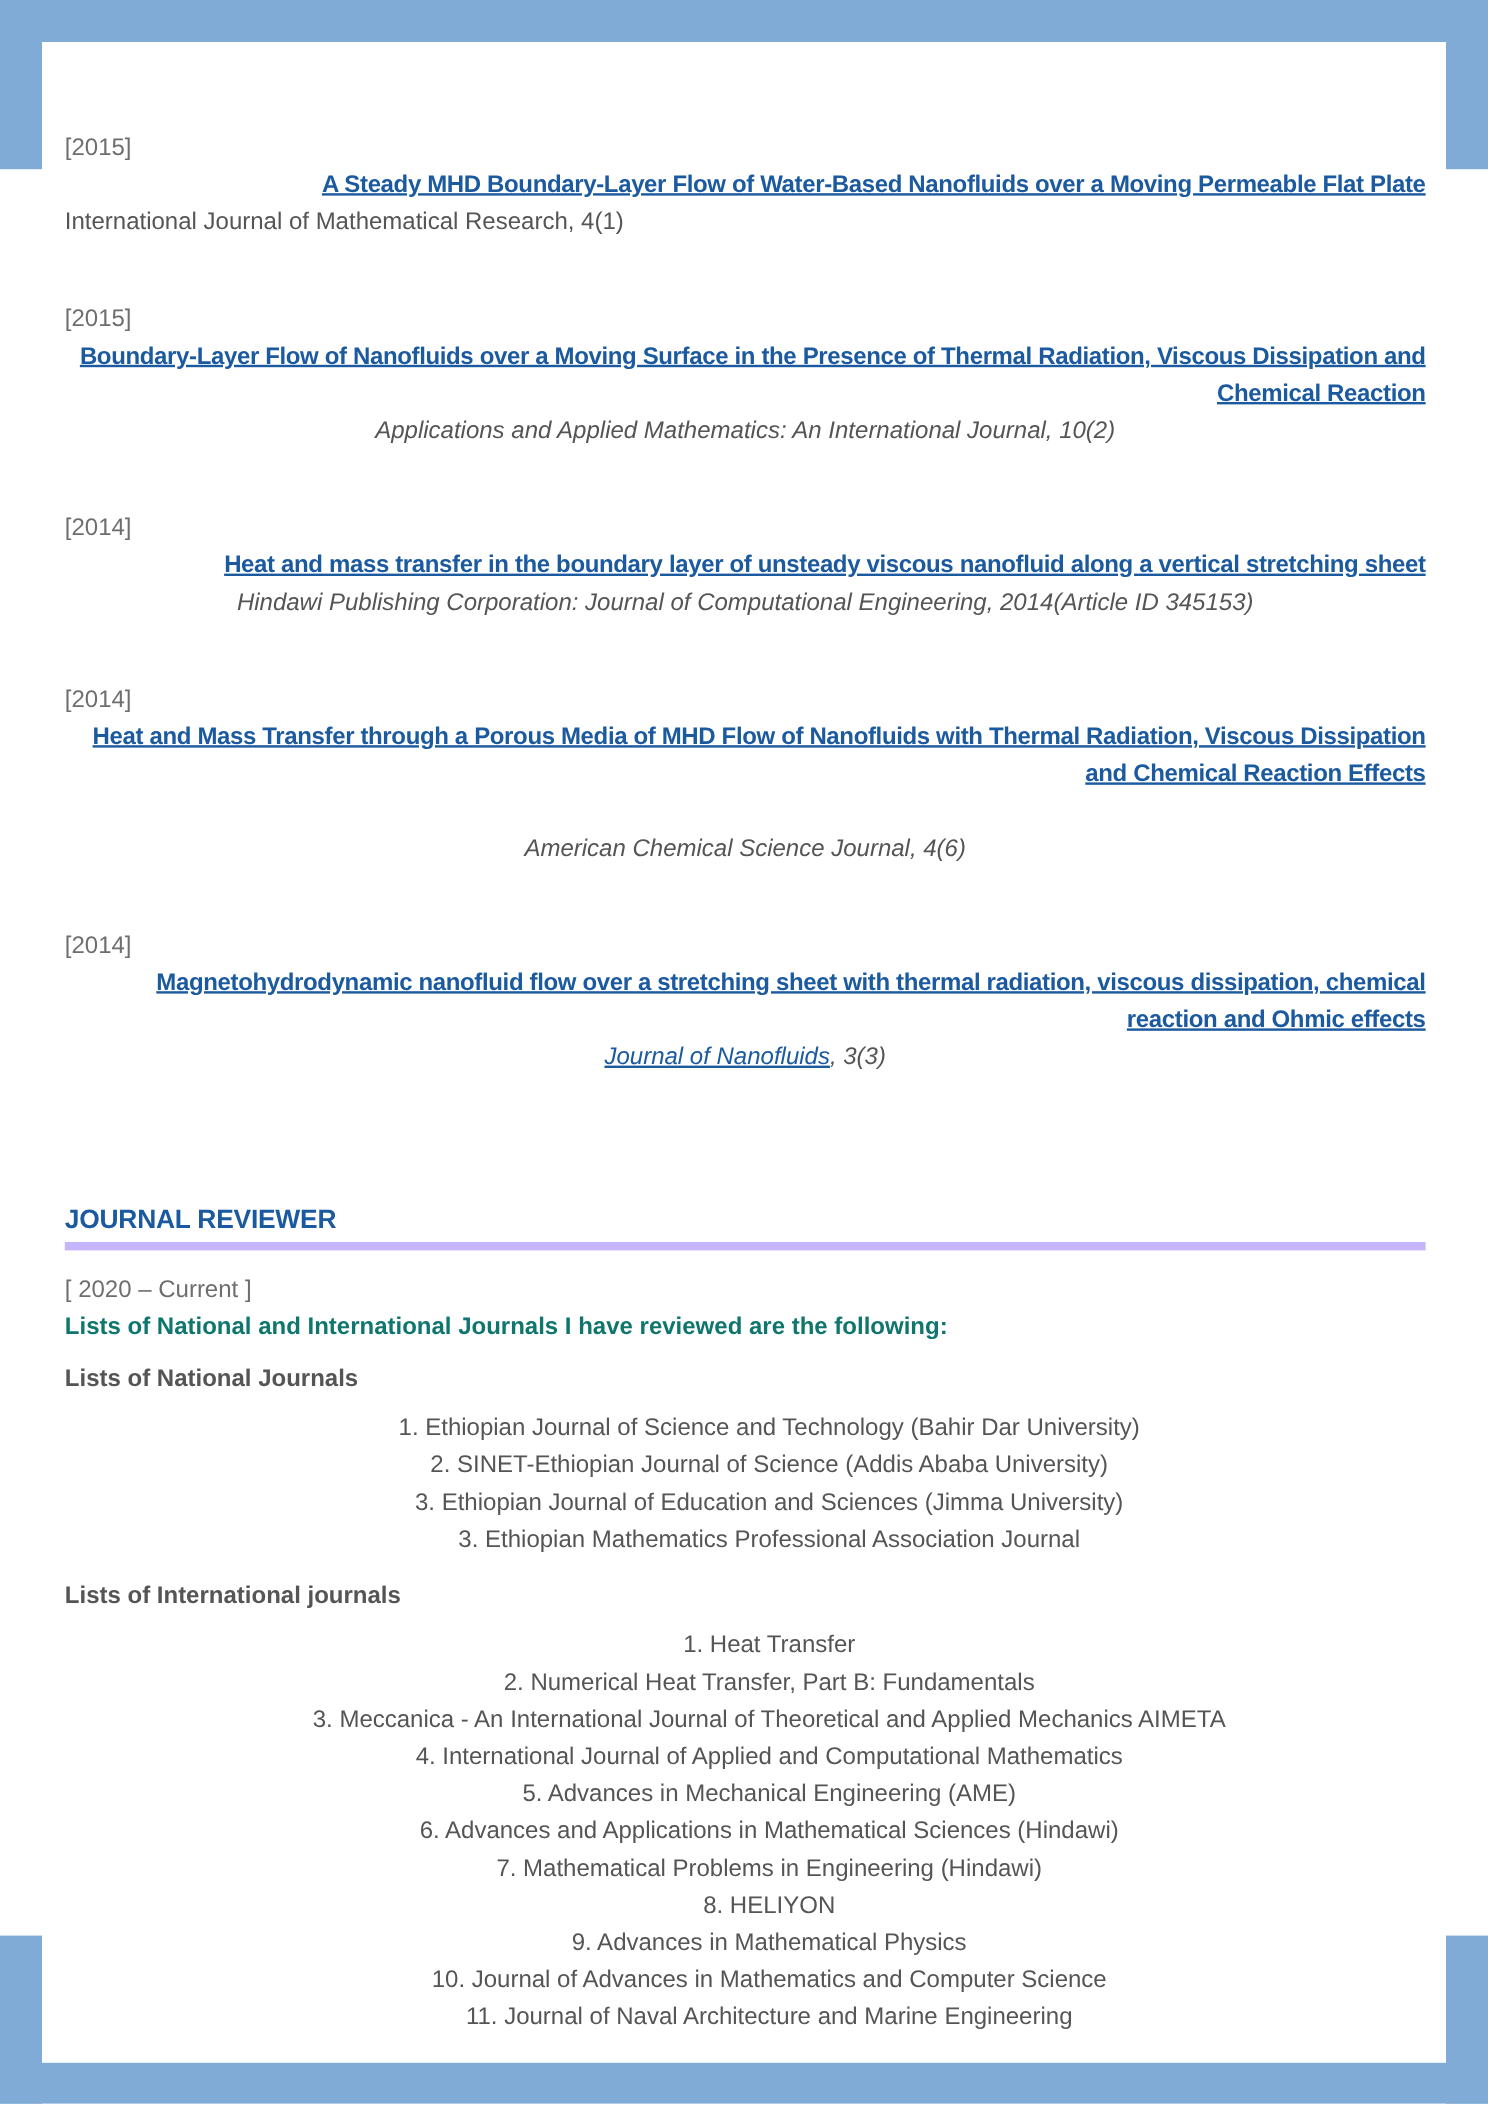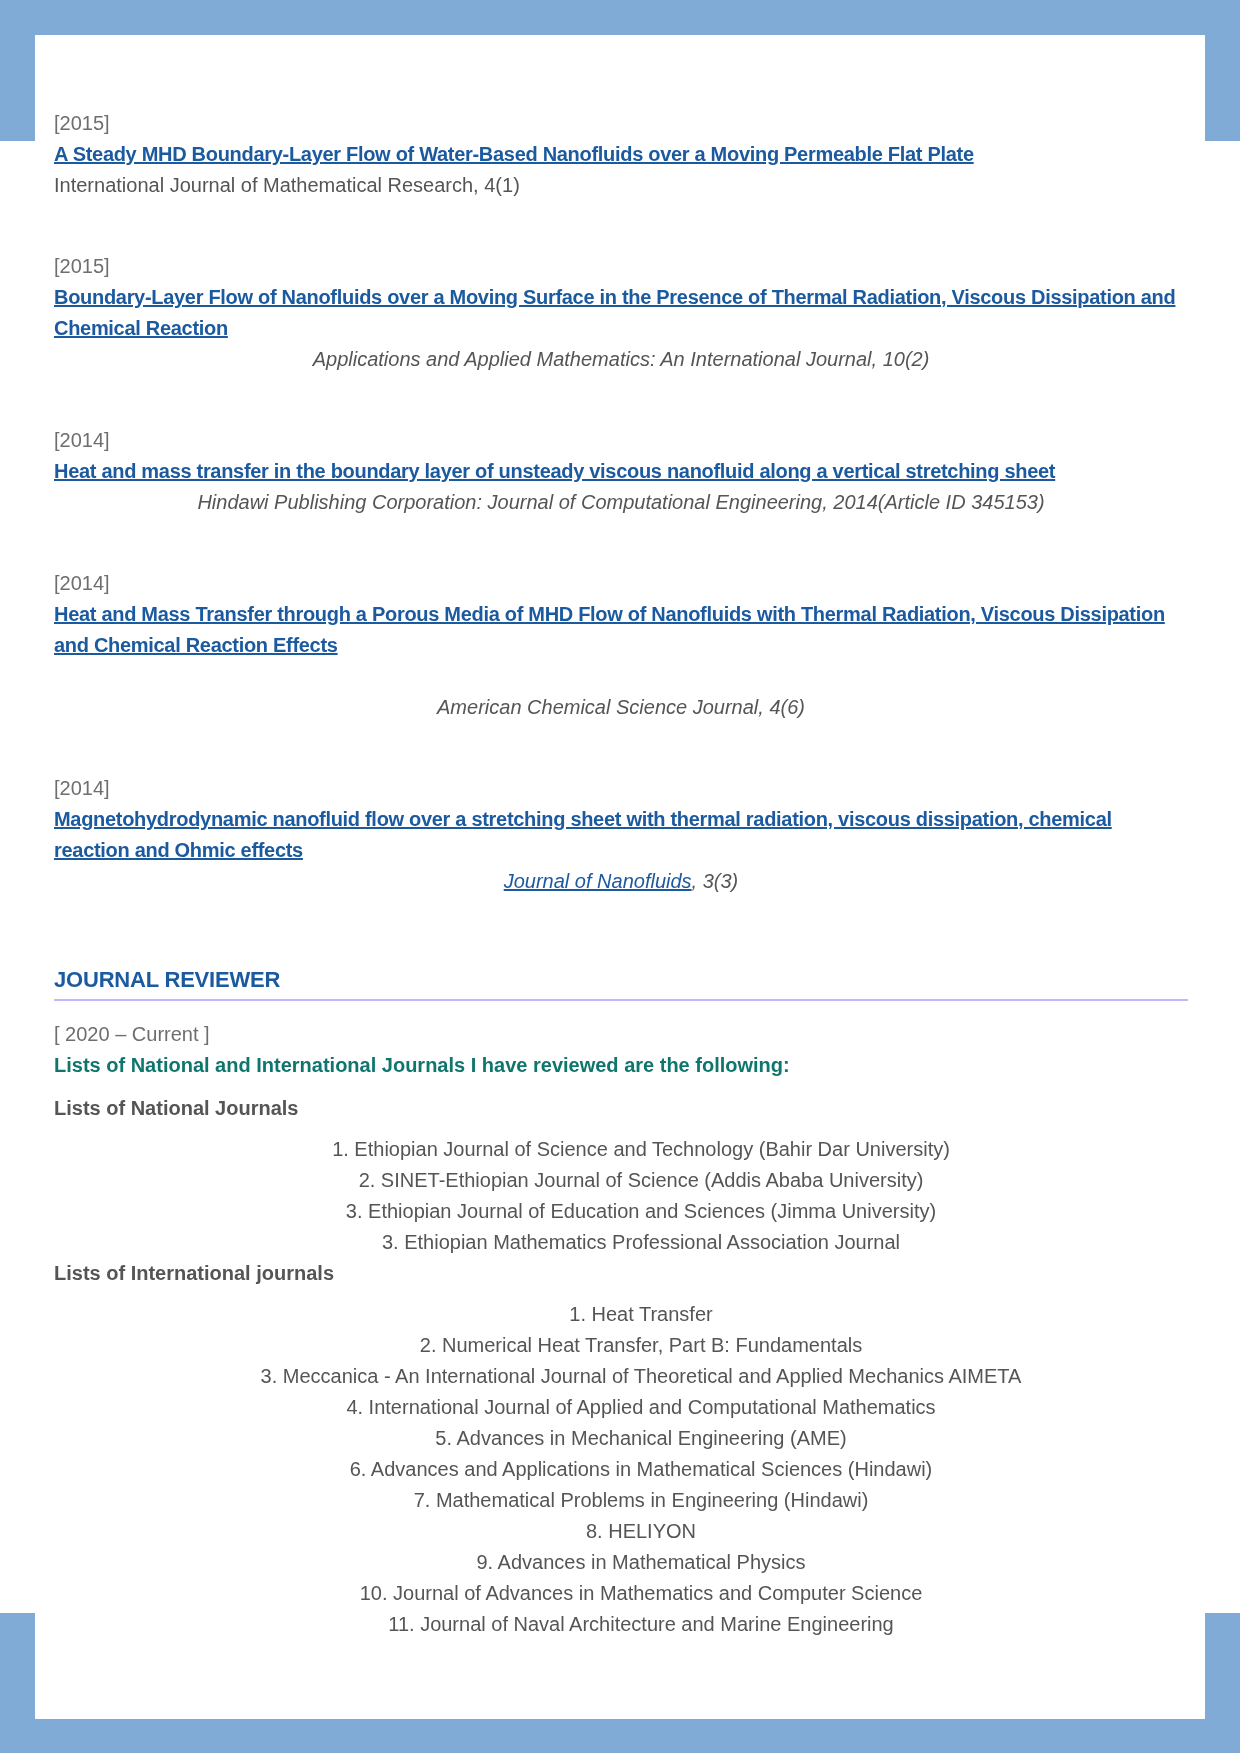--- a/index.html
+++ b/index.html
@@ -12,33 +12,33 @@
     .frame-top { position: absolute; left: 0; top: 0; width: 1240px; height: 35px; background: #80abd7; }
     .frame-bottom { position: absolute; left: 0; top: 1719px; width: 1240px; height: 34px; background: #80abd7; }
     .frame-tl { position: absolute; left: 0; top: 0; width: 35px; height: 141px; background: #80abd7; }
     .frame-tr { position: absolute; left: 1205px; top: 0; width: 35px; height: 141px; background: #80abd7; }
     .frame-bl { position: absolute; left: 0; top: 1613px; width: 35px; height: 140px; background: #80abd7; }
     .frame-br { position: absolute; left: 1205px; top: 1613px; width: 35px; height: 140px; background: #80abd7; }
 
     .content { position: absolute; left: 54px; top: 108px; width: 1134px; }
     .pub { margin-bottom: 50px; }
     .pub .year { font-size: 20px; line-height: 31px; color: #6e6e6e; }
-    .pub .title { display: block; font-size: 20px; line-height: 31px; font-weight: bold; color: #1c5aa0; text-decoration: underline; letter-spacing: -0.3px; }
+    .pub .title { display: block; font-size: 20px; line-height: 31px; font-weight: bold; color: #1c5aa0; text-decoration: underline; letter-spacing: -0.3px; text-align: right; }
     .pub .journal { font-size: 20px; line-height: 31px; color: #555555; }
     .pub .journal.italic { font-style: italic; text-align: center; }
     .pub .gap { height: 31px; }
     .pub .journal a { color: #1c5aa0; text-decoration: underline; }
 
-    .section-heading { margin-top: 68px; font-size: 22px; font-weight: bold; color: #1c5aa0; line-height: 30px; padding-bottom: 4px; border-bottom: 2px solid #c4b5fd; letter-spacing: -0.2px; }
+    .section-heading { margin-top: 104px; font-size: 22px; font-weight: bold; color: #1c5aa0; line-height: 30px; padding-bottom: 4px; border-bottom: 7px solid #c4b5fd; letter-spacing: -0.2px; }
     .daterange { margin-top: 18px; font-size: 20px; line-height: 31px; color: #6e6e6e; }
     .intro { font-size: 20px; line-height: 31px; font-weight: bold; color: #0f766e; }
     .subhead { font-size: 20px; line-height: 31px; font-weight: bold; color: #555555; margin-top: 12px; }
     ol { margin: 10px 0 0 0; padding-left: 0; list-style: none; text-align: center; }
     ol li { font-size: 20px; line-height: 31px; color: #555555; padding-left: 40px; }
-    .subhead.intl { margin-top: 0; }
+    .subhead.intl { margin-top: 16px; }
   </style>
 </head>
 <body>
 
 <div class="frame-top"></div>
 <div class="frame-bottom"></div>
 <div class="frame-tl"></div>
 <div class="frame-tr"></div>
 <div class="frame-bl"></div>
 <div class="frame-br"></div>

